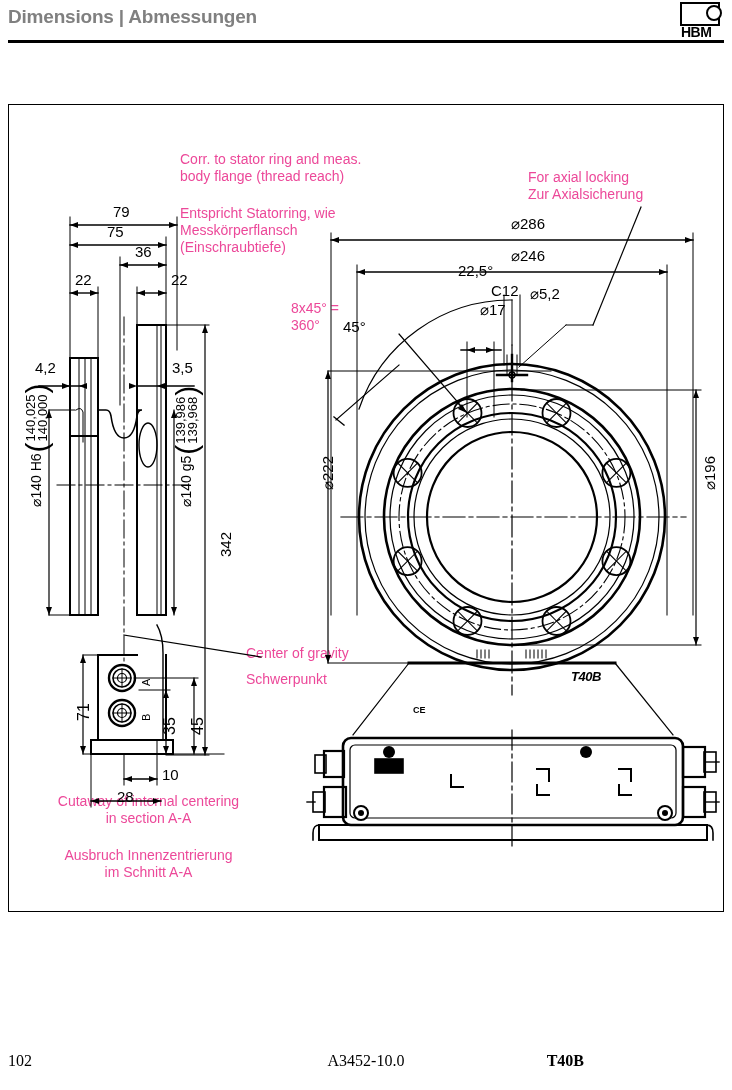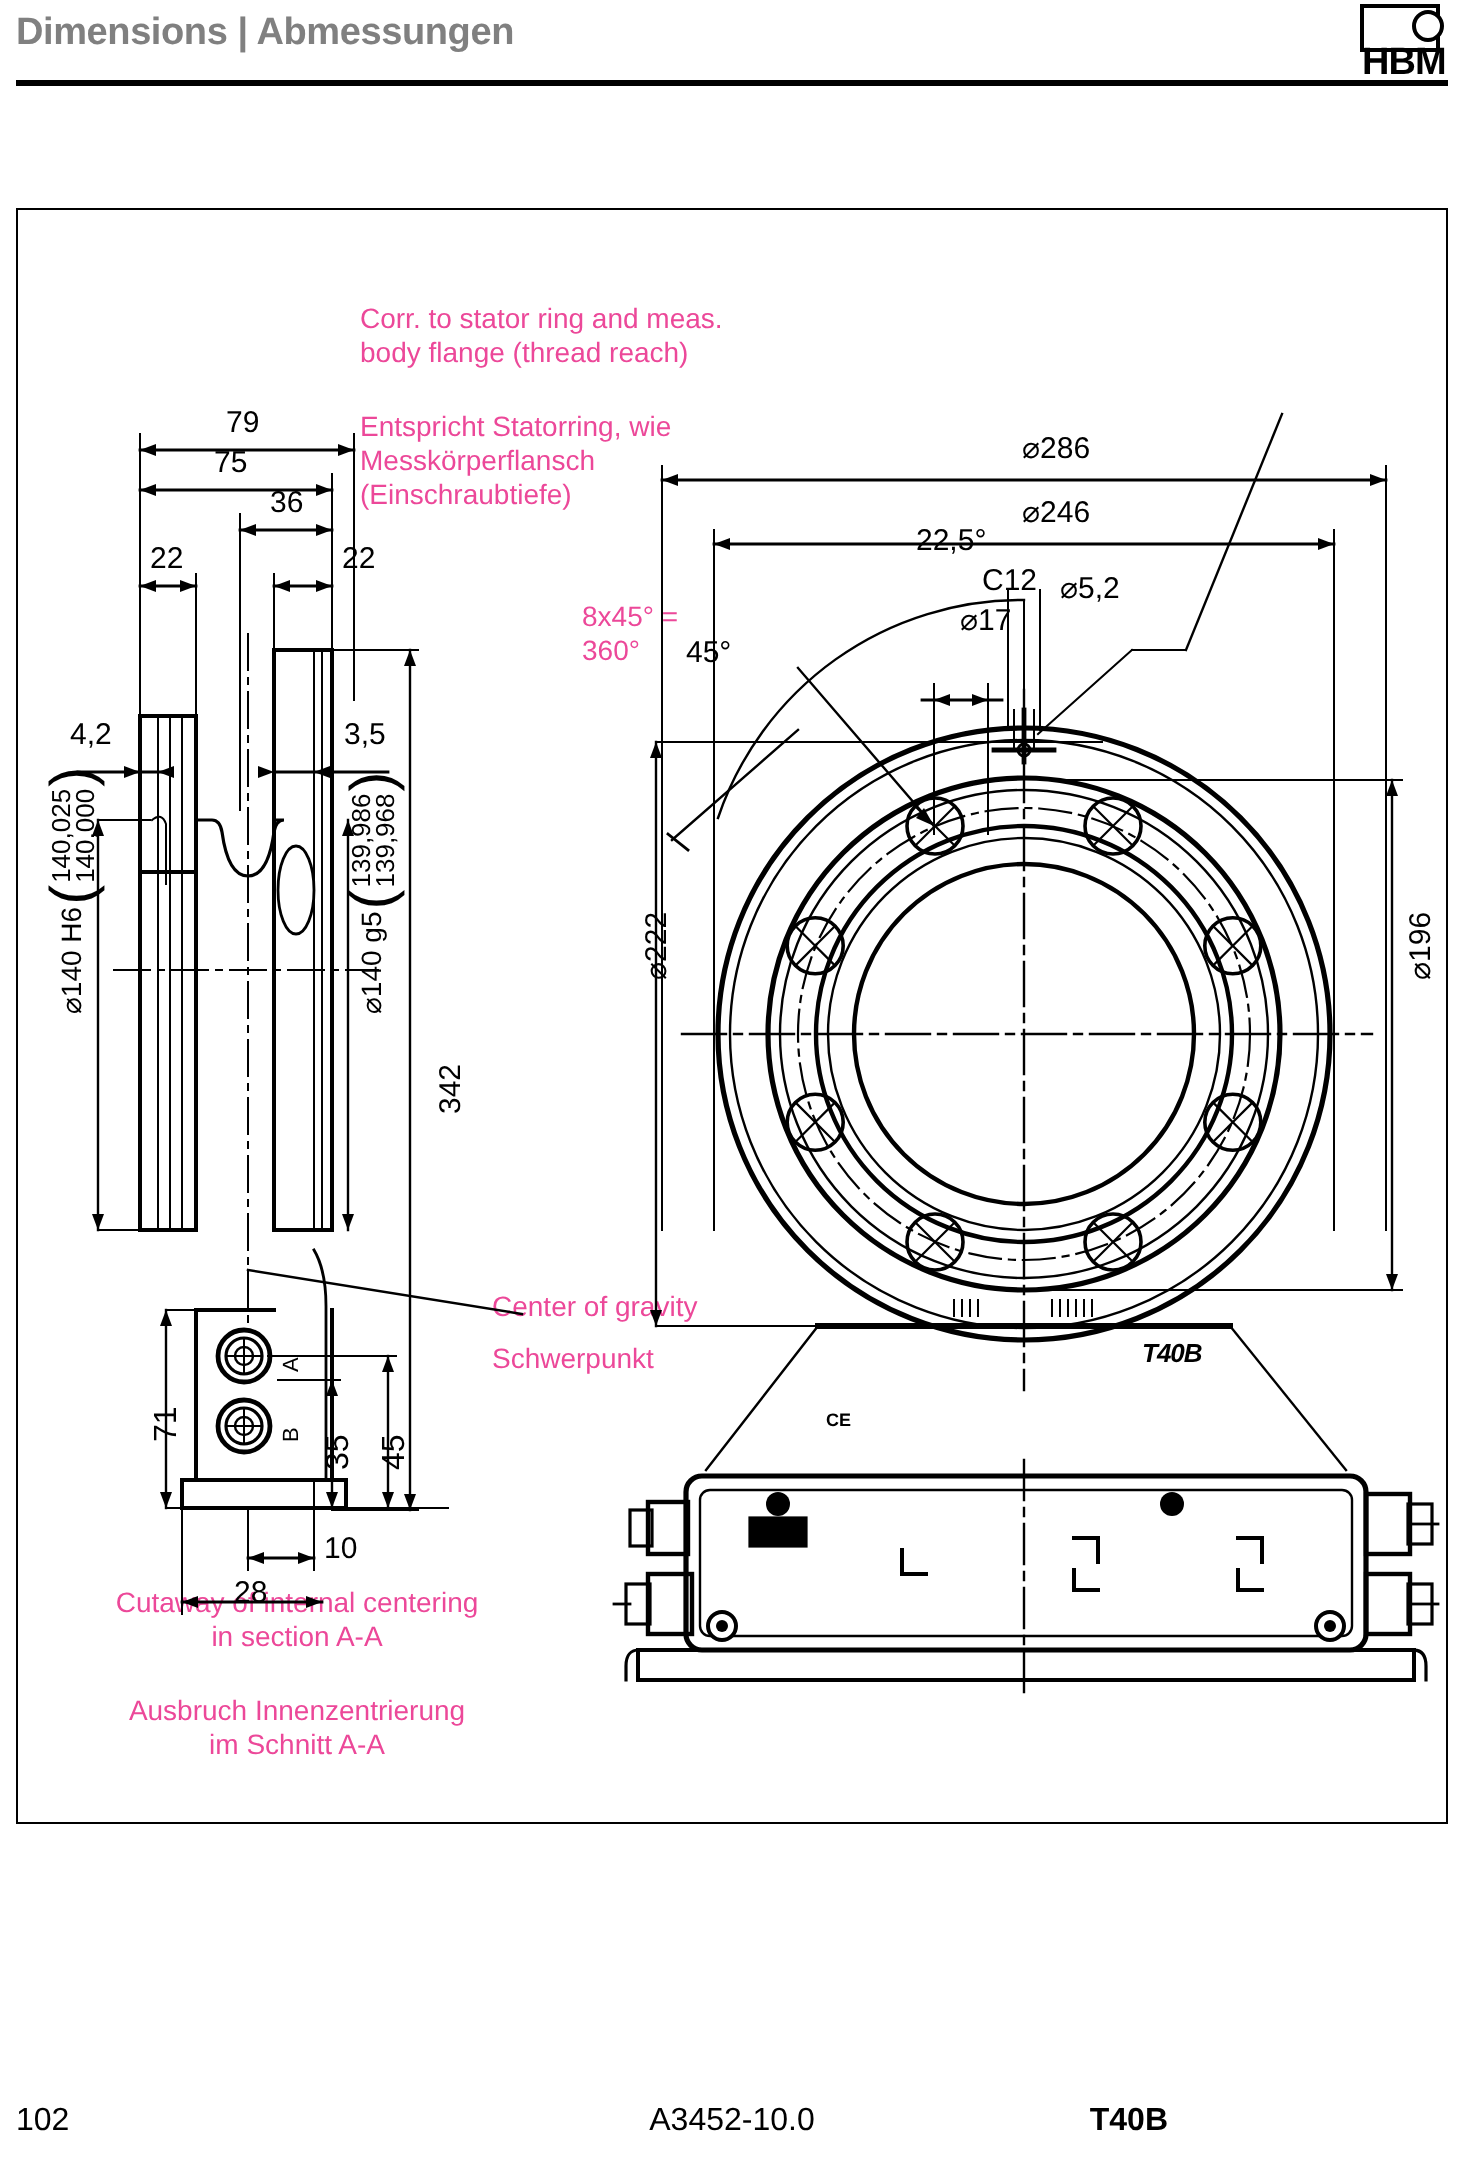--- a/index.html
+++ b/index.html
@@ -36,38 +36,38 @@
   #logo-box {
     position: absolute; left: 0; top: 0; width: 40px; height: 24px;
     border: 2.5px solid #000; background: #fff;
   }
   #logo-circle {
     position: absolute; left: 26px; top: 3px; width: 16px; height: 16px;
     border: 2.5px solid #000; border-radius: 50%; background: #fff;
   }
   #logo-text {
     position: absolute; left: 1px; top: 23px;
-    font-size: 19px; font-weight: bold; letter-spacing: -0.5px;
+    font-size: 14px; font-weight: bold; letter-spacing: -0.5px;
     line-height: 14px;
   }
 
   
   #frame {
     position: absolute; left: 8px; top: 104px;
     width: 716px; height: 808px;
     border: 1.5px solid #000;
     background: #fff;
   }
   #units-note {
     position: absolute; left: 12px; top: 10px;
     font-size: 14.5px; white-space: nowrap;
   }
 
   
-  #footer { position: absolute; left: 0; top: 1052px; width: 592px; height: 30px; }
+  #footer { position: absolute; left: 0; top: 1052px; width: 592px; height: 30px; font-family: Liberation Serif, serif; }
   #footer-page { position: absolute; left: 8px; top: 0; font-size: 16px; }
   #footer-doc  { position: absolute; left: 0; top: 0; width: 732px; text-align: center; font-size: 16px; }
   #footer-model{ position: absolute; right: 8px; top: 0; font-size: 16px; font-weight: bold; }
 
   
   .note {
     position: absolute; font-size: 14px; line-height: 17px;
     white-space: pre; color: #ec4899;
   }
   .dimtext {
@@ -92,20 +92,21 @@
   </div>
 </div>
 
 <div id="frame">
 
 
   <div class="note" style="left:171px; top:46px;"><span>Corr. to stator ring and meas.</span><br><span>body flange (thread reach)</span></div>
 
   <div class="note" style="left:171px; top:100px;"><span>Entspricht Statorring, wie</span><br><span>Messkörperflansch</span><br><span>(Einschraubtiefe)</span></div>
 
+  <div class="note" style="left:519px; top:64px;"><span>For axial locking</span><br><span>Zur Axialsicherung</span></div>
 
   <div class="note" style="left:282px; top:195px;"><span>8x45° =</span><br><span>360°</span></div>
 
   <div class="note" style="left:237px; top:535px; line-height:26px;"><span>Center of gravity</span><br><span>Schwerpunkt</span></div>
 
   <div class="note" style="left:22px; top:688px; text-align:center; width:235px;"><span>Cutaway of internal centering</span><br><span>in section A-A</span></div>
 
   <div class="note" style="left:22px; top:742px; text-align:center; width:235px;"><span>Ausbruch Innenzentrierung</span><br><span>im Schnitt A-A</span></div>
 
   <svg width="290" height="700" style="left:0px; top:90px;">

